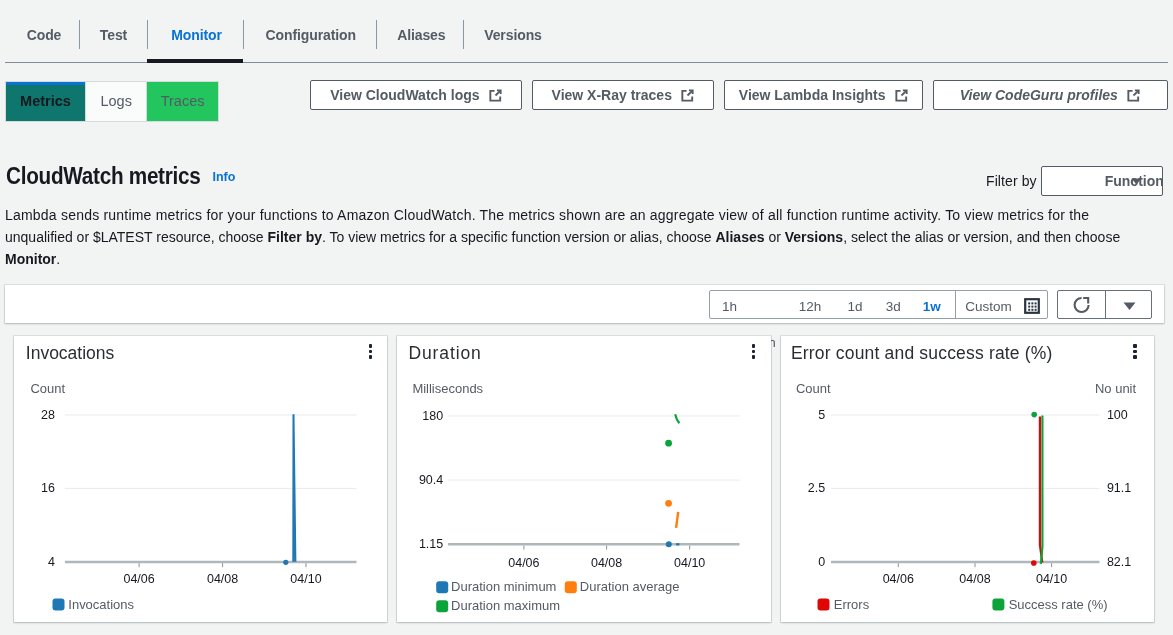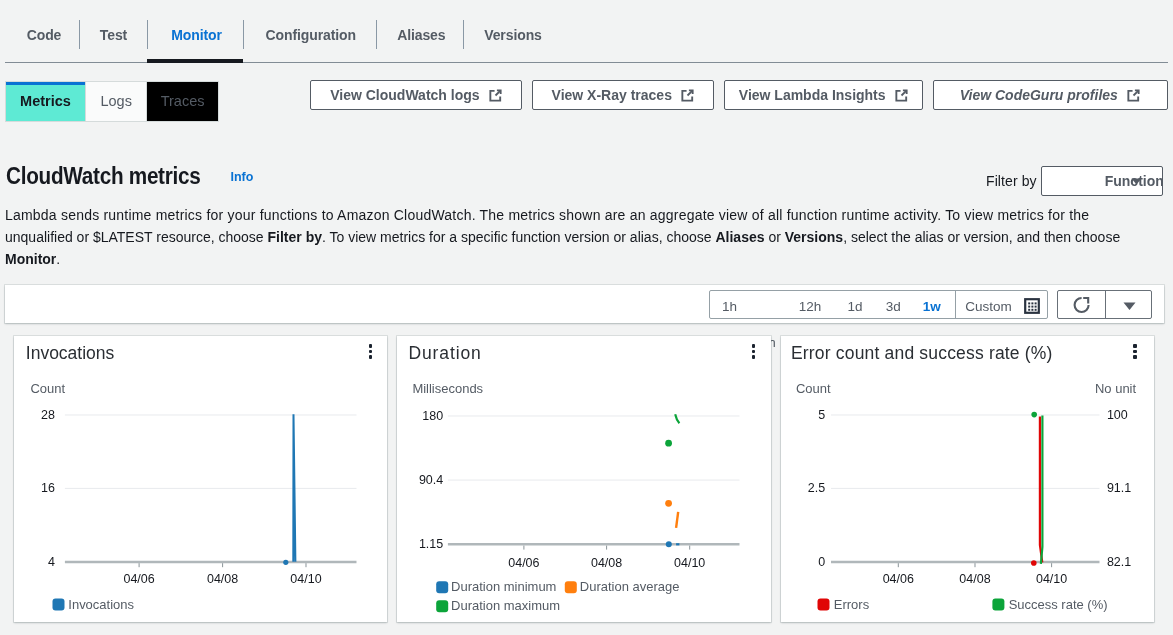--- a/index.html
+++ b/index.html
@@ -29,26 +29,26 @@
   <span class="tabtxt" style="left:421.3px;">Aliases</span>
   <span class="tabtxt" style="left:513px;">Versions</span>
   <div class="tabsep" style="left:79px;"></div>
   <div class="tabsep" style="left:147px;"></div>
   <div class="tabsep" style="left:242.5px;"></div>
   <div class="tabsep" style="left:376px;"></div>
   <div class="tabsep" style="left:463.4px;"></div>
   <div class="abs" style="left:147px; width:96px; top:59px; height:4px; background:#16191f;"></div>
 
   <div class="seg">
-    <div class="segcell" style="width:80px; background:#5eead4; font-weight:bold; color:#16191f; border-right:none;">
+    <div class="segcell" style="width:80px; background:#0f766e; font-weight:bold; color:#16191f; border-right:none;">
       <div style="position:absolute; top:0; left:0; right:0; height:3.5px; background:#0972d3;"></div>
       Metrics
     </div>
     <div class="segcell" style="width:61.4px; background:#fafbfb; color:#545b64; border-right:none;">Logs</div>
-    <div class="segcell" style="width:72.4px; background:#000000; color:#545b64;">Traces</div>
+    <div class="segcell" style="width:72.4px; background:#22c55e; color:#545b64;">Traces</div>
   </div>
 
   <div class="btn" style="left:310.4px; width:212px;justify-content:center;">View CloudWatch logs <svg width="15" height="15" viewBox="0 0 16 16" fill="none" stroke="#545b64" stroke-width="2">
         <path d="M13 9v4.5H2.5V3H7"></path>
         <path d="M9.5 2.5h4v4"></path>
         <path d="M13.2 2.8L8 8"></path>
       </svg></div>
   <div class="btn" style="left:532.1px; width:182.3px;">View X-Ray traces <svg width="15" height="15" viewBox="0 0 16 16" fill="none" stroke="#545b64" stroke-width="2">
         <path d="M13 9v4.5H2.5V3H7"></path>
         <path d="M9.5 2.5h4v4"></path>
@@ -59,21 +59,21 @@
         <path d="M9.5 2.5h4v4"></path>
         <path d="M13.2 2.8L8 8"></path>
       </svg></div>
   <div class="btn" style="left:933px; width:234.6px;font-style:italic;">View CodeGuru profiles <svg width="15" height="15" viewBox="0 0 16 16" fill="none" stroke="#545b64" stroke-width="2">
         <path d="M13 9v4.5H2.5V3H7"></path>
         <path d="M9.5 2.5h4v4"></path>
         <path d="M13.2 2.8L8 8"></path>
       </svg></div>
 
   <span class="abs" style="left:6px; top:163px; font-size:23px; font-weight:bold; color:#16191f; letter-spacing:-0.3px; transform:scaleX(0.9); transform-origin:left top;">CloudWatch metrics</span>
-  <span class="abs" style="left:212.5px; top:169.5px; font-size:12.5px; font-weight:bold; color:#0972d3;margin-left:18px;">Info</span>
+  <span class="abs" style="left:212.5px; top:169.5px; font-size:12.5px; font-weight:bold; color:#0972d3;">Info</span>
 
   <span class="abs" style="left:986px; top:172.5px; font-size:14px; color:#16191f; letter-spacing:0.1px;">Filter by</span>
   <div class="abs" style="left:1040.7px; top:165.5px; width:122.3px; height:30.5px; background:#fff; border:1px solid #545b64; border-radius:2px;">
     <span style="position:absolute; left:20px; top:6.5px; font-size:14px; font-weight:bold; color:#545b64;padding-left:43px;">Function</span>
     <svg style="position:absolute; right:20px; top:11.5px;" width="11" height="7" viewBox="0 0 11 7">
         <path d="M0.5 0.5 L10.5 0.5 L5.5 6.5 Z" fill="#545b64"></path>
       </svg>
   </div>
 
   <div class="abs" style="left:5px; top:204px; font-size:14px; line-height:22px; color:#16191f; white-space:nowrap;">

